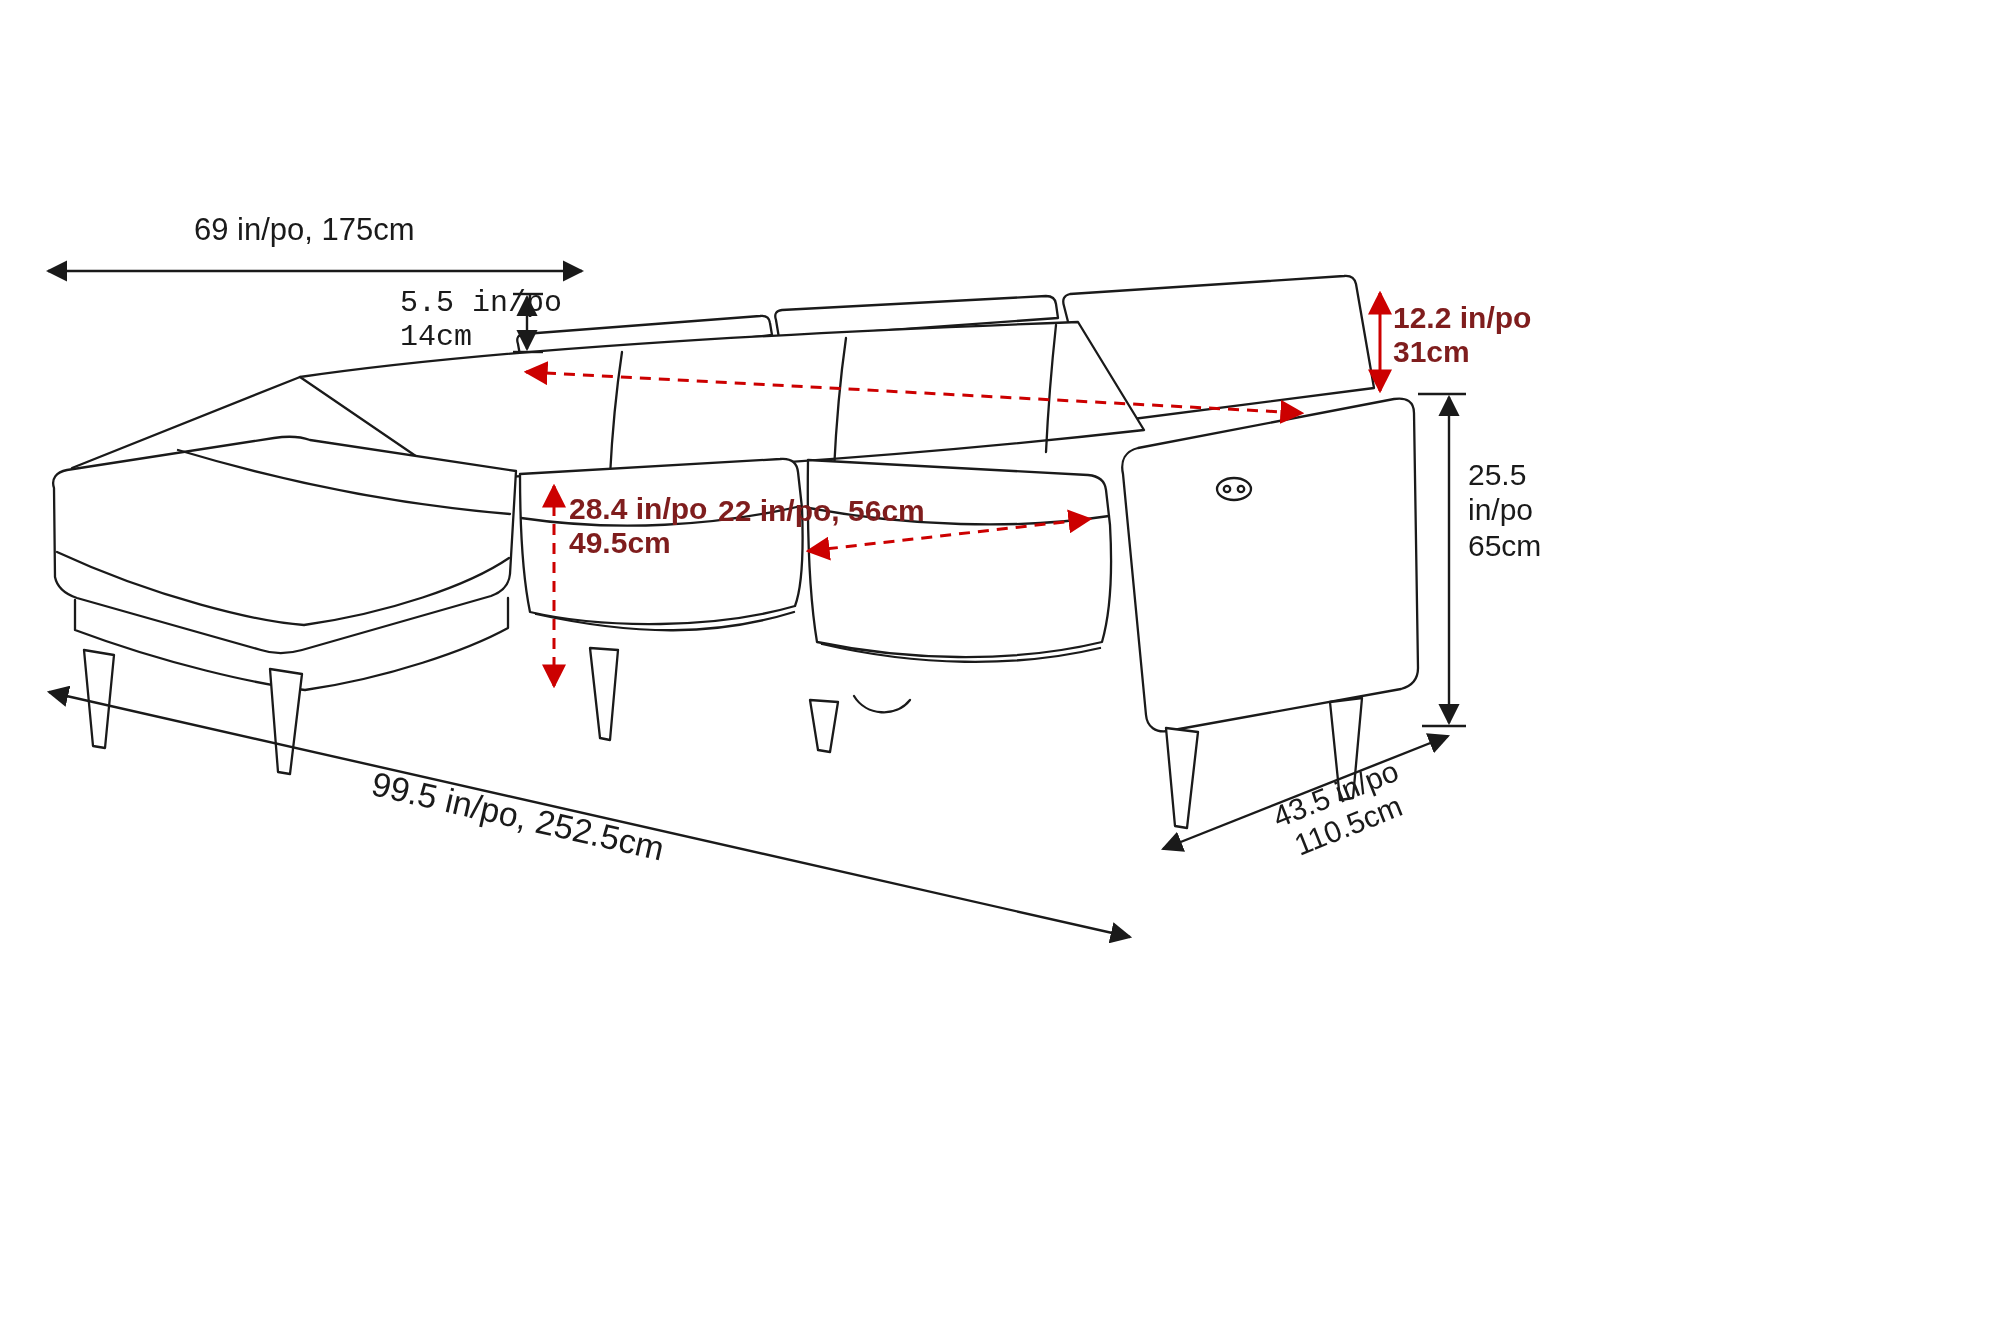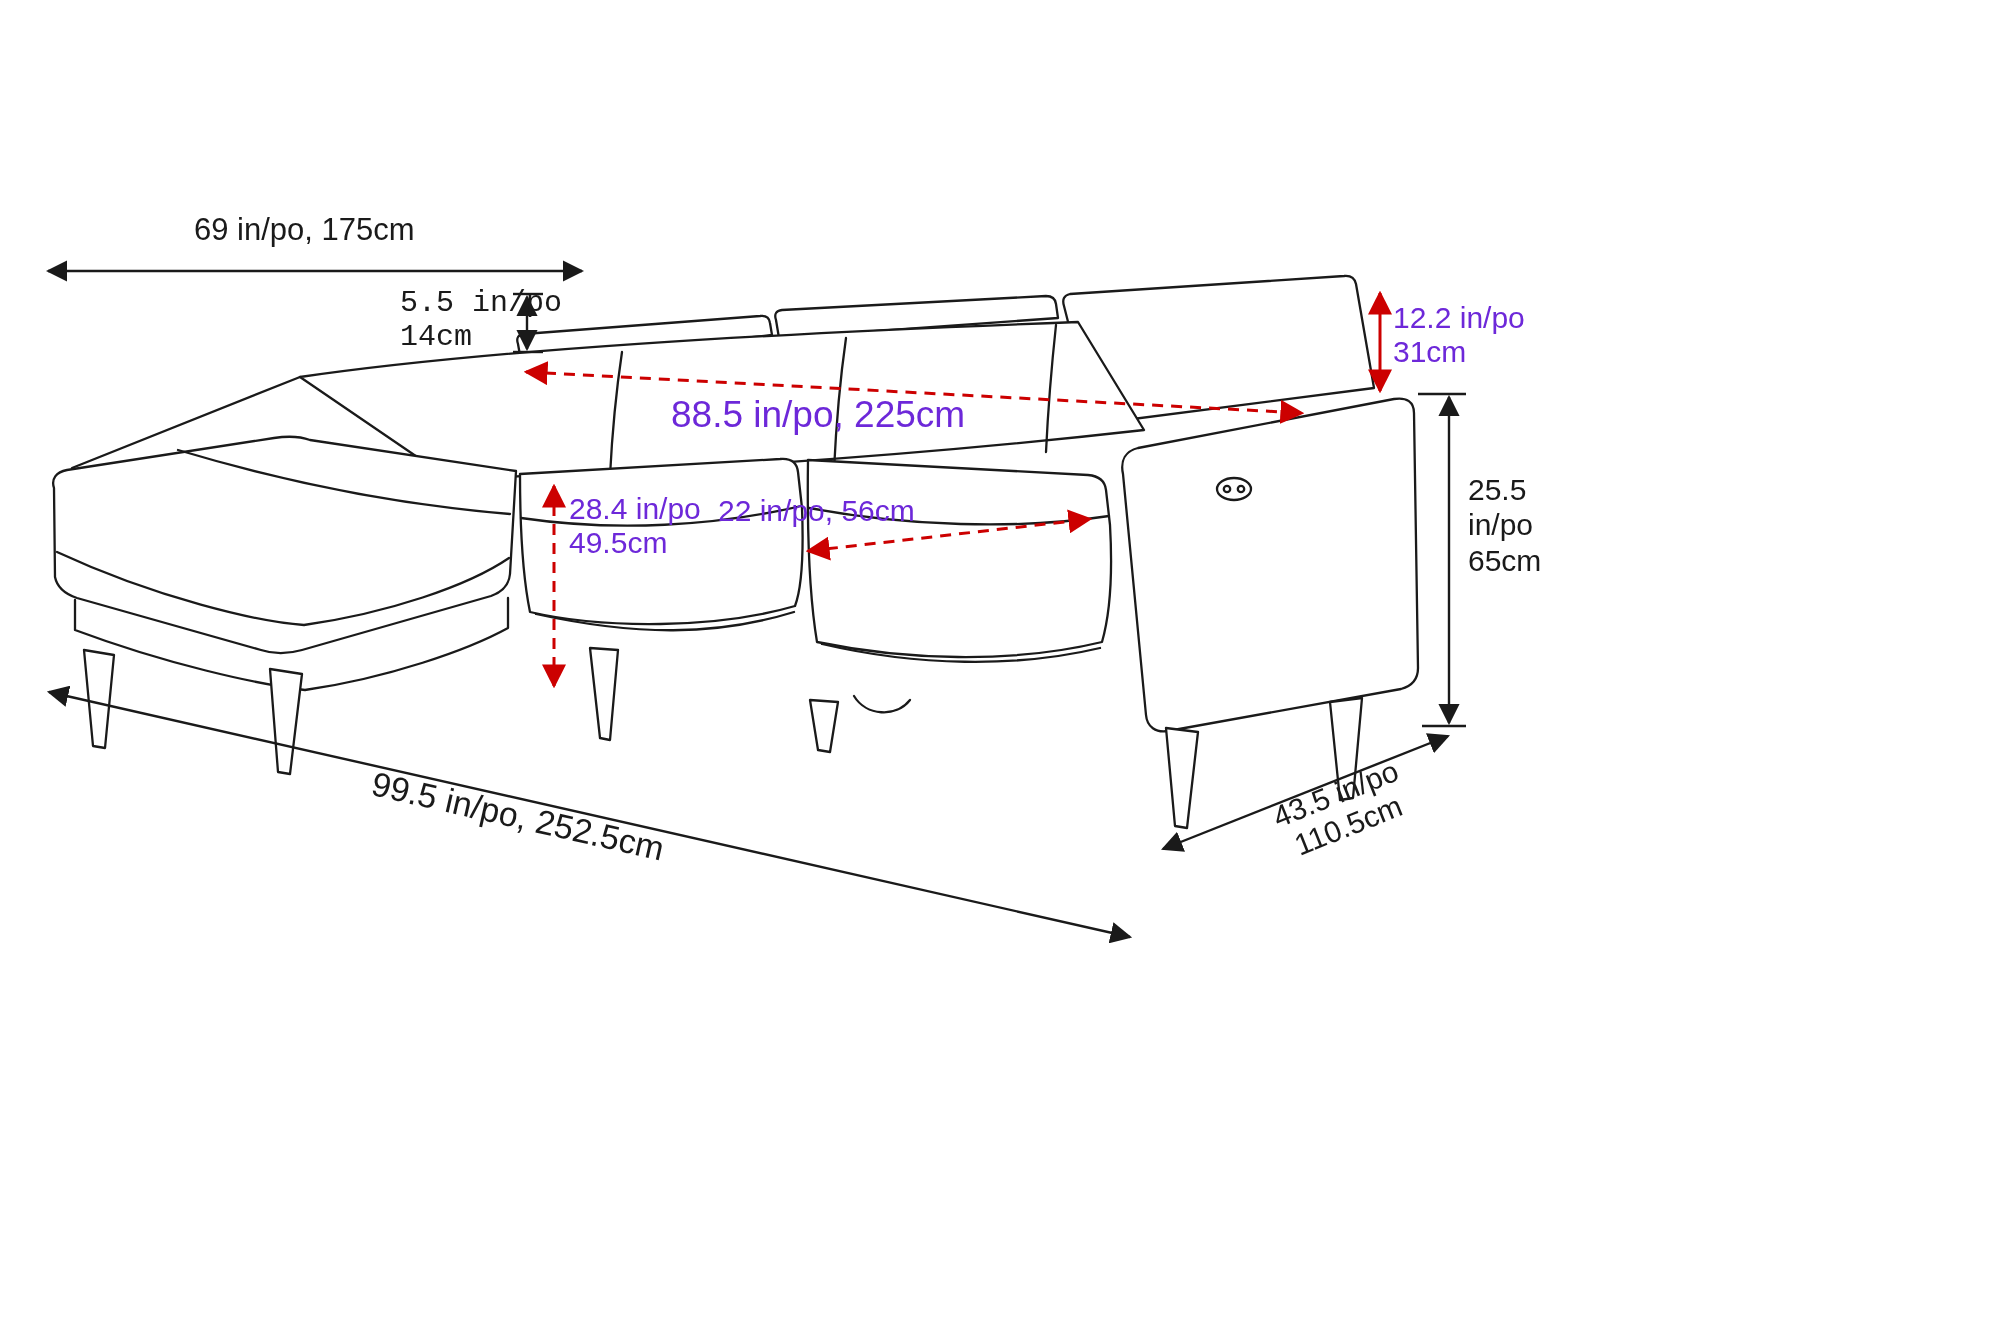--- a/index.html
+++ b/index.html
@@ -13,28 +13,28 @@
   }
   .canvas svg{position:absolute;left:0;top:0;}
   .dim{
     position:absolute;
     color:#1a1a1a;
     font-size:30px;
     line-height:1.12;
     white-space:pre;
     font-family:"Liberation Sans", sans-serif;
   }
-  .red{color:#6d28d9;}
+  .red{color:#7f1d1d;font-weight:bold;}
   .d-chaise{left:178px;top:213px;font-size:31px;}
   .d-hthk{left:384px;top:287px;font-family:Liberation Mono, monospace;}
   .d-hh{left:1377px;top:301px;}
   .d-bw{left:655px;top:394px;font-size:37px;}
   .d-sh{left:553px;top:492px;}
   .d-sd{left:702px;top:494px;}
-  .d-oh{left:1452px;top:472px;line-height:1.18;}
+  .d-oh{left:1452px;top:457px;line-height:1.18;}
   .d-ol{left:335px;top:797px;width:334px;text-align:center;font-size:34px;
         transform:rotate(12.8deg);transform-origin:center;}
   .d-od{left:1244px;top:776px;width:164px;text-align:center;
         transform:rotate(-21.8deg);transform-origin:center;}
 </style>
 </head>
 <body>
 
 <div class="canvas">
 
@@ -119,21 +119,20 @@
       <line x1="792" y1="551" x2="1074" y2="519" stroke-dasharray="11 8" marker-start="url(#arrR)" marker-end="url(#arrR)"></line>
     </g>
   </svg>
 
   <div class="dim d-chaise"><span>69 in/po, 175cm</span></div>
 
   <div class="dim d-hthk"><span>5.5 in/po</span><br><span>14cm</span></div>
 
   <div class="dim red d-hh"><span>12.2 in/po</span><br><span>31cm</span></div>
 
-  <div class="dim red d-bw"><span>88.5 in/po, 225cm</span></div>
 
   <div class="dim red d-sh"><span>28.4 in/po</span><br><span>49.5cm</span></div>
 
   <div class="dim red d-sd"><span>22 in/po, 56cm</span></div>
 
   <div class="dim d-oh"><span>25.5</span><br><span>in/po</span><br><span>65cm</span></div>
 
   <div class="dim d-ol"><span>99.5 in/po, 252.5cm</span></div>
 
   <div class="dim d-od"><span>43.5 in/po</span><br><span>110.5cm</span></div>

